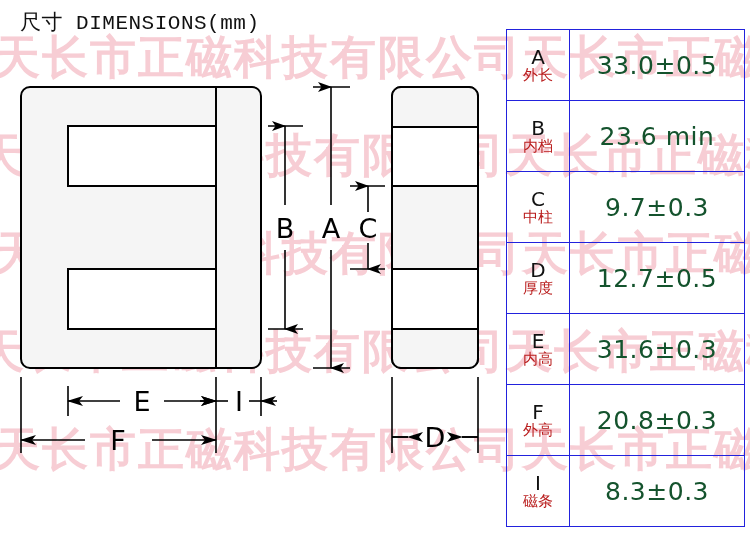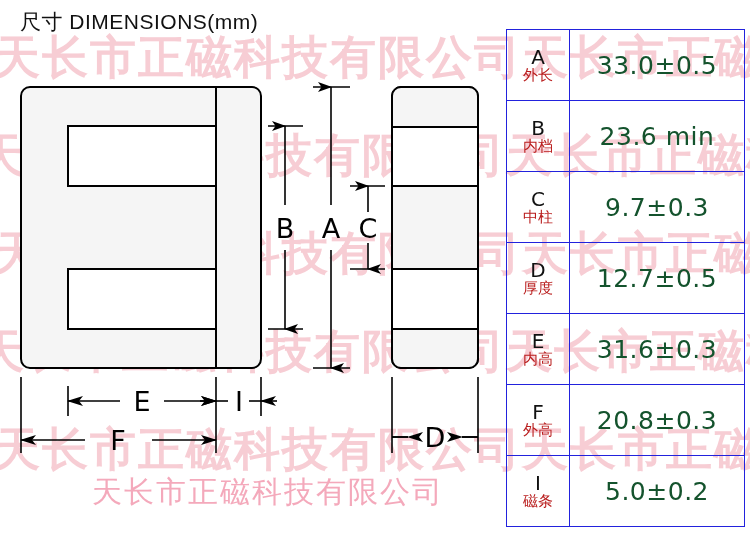--- a/index.html
+++ b/index.html
@@ -40,21 +40,21 @@
   .wm-row.r2 { left: -6px;  top: 230px; }
   .wm-row.r3 { left: -22px; top: 328px; }
   .wm-row.r4 { left: -6px;  top: 426px; }
 
   
   #title {
     position: absolute;
     left: 20px;
     top: 8px;
     z-index: 5;
-    font-family: Liberation Sans, sans-serif;
+    font-family: Liberation Mono, monospace;
     font-size: 21px;
     color: #111111;
     white-space: nowrap;
     letter-spacing: 0.5px;
     text-align: center;
   }
 
   
   #drawing {
     position: absolute;
@@ -235,21 +235,20 @@
       <line x1="392" y1="377" x2="392" y2="453" stroke="#000" stroke-width="1.6"></line>
       <line x1="478" y1="377" x2="478" y2="453" stroke="#000" stroke-width="1.6"></line>
       <line x1="392" y1="437" x2="408" y2="437" stroke="#000" stroke-width="1.6"></line>
       <line x1="478" y1="437" x2="462" y2="437" stroke="#000" stroke-width="1.6"></line>
       <line x1="392" y1="437" x2="408" y2="437" stroke="#000" stroke-width="1.6" marker-end="url(#arrH)"></line>
       <line x1="478" y1="437" x2="462" y2="437" stroke="#000" stroke-width="1.6" marker-end="url(#arrH)"></line>
       <text class="dimlabel" x="435" y="447" text-anchor="middle">D</text>
     </g>
   </svg>
 
-  <div id="company-caption">天长市正磁科技有限公司</div>
 
   <table id="dim-table">
     <tbody>
       <tr>
         <td class="sym-cell">
           <span class="sym-letter">A</span>
           <span class="sym-cn">外长</span>
         </td>
         <td class="val-cell">
           <span class="val-text">33.0±0.5</span>
@@ -299,19 +298,19 @@
         <td class="val-cell">
           <span class="val-text">20.8±0.3</span>
         </td>
       </tr>
       <tr>
         <td class="sym-cell">
           <span class="sym-letter">I</span>
           <span class="sym-cn">磁条</span>
         </td>
         <td class="val-cell">
-          <span class="val-text">5.0±0.2</span>
+          <span class="val-text">8.3±0.3</span>
         </td>
       </tr>
     </tbody>
   </table>
 
 </div>
 
 </body></html>

